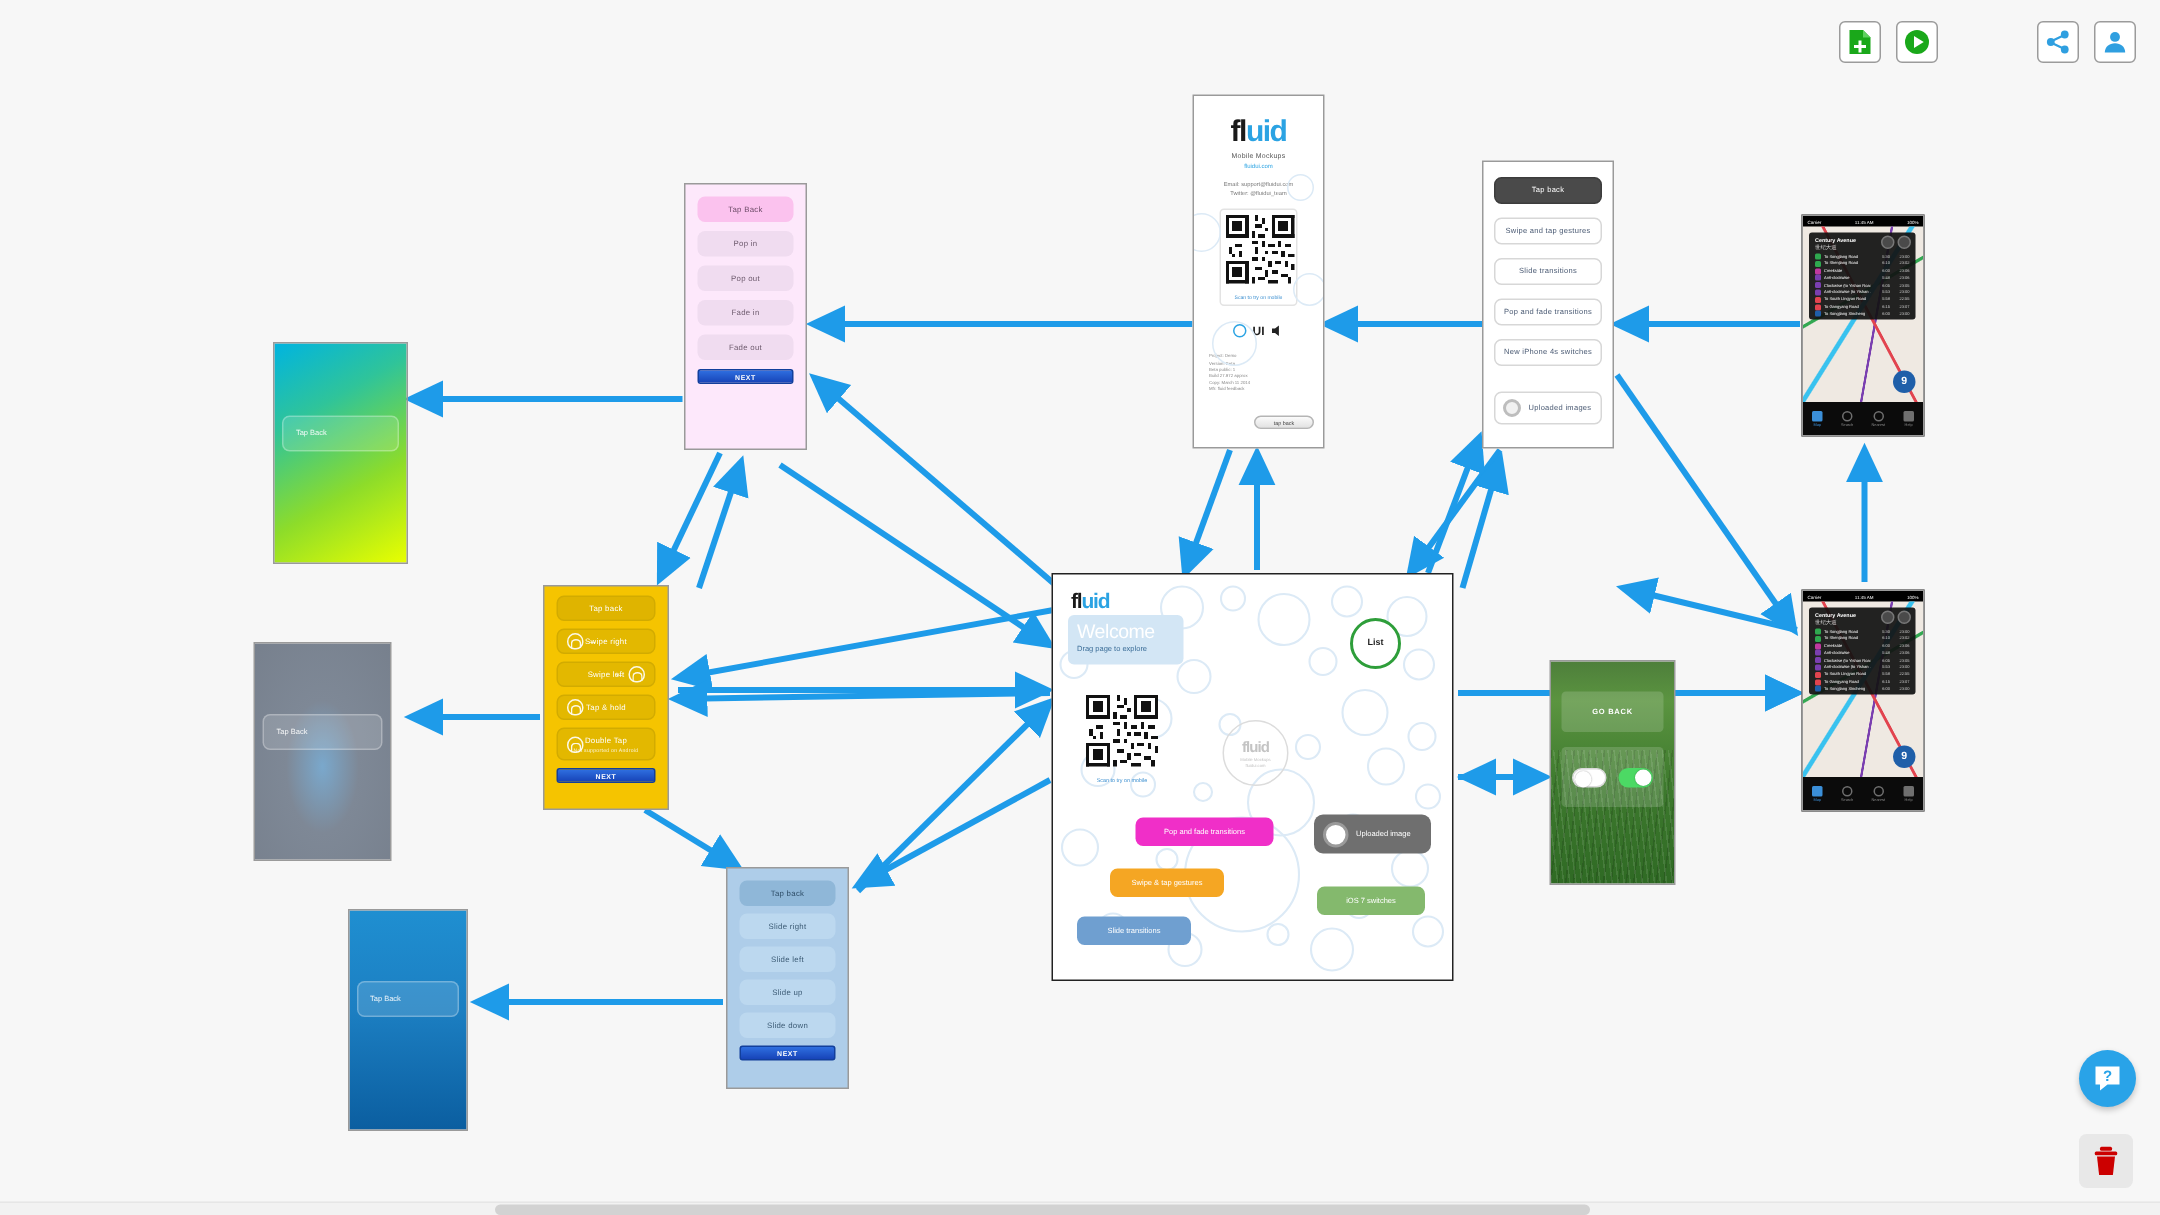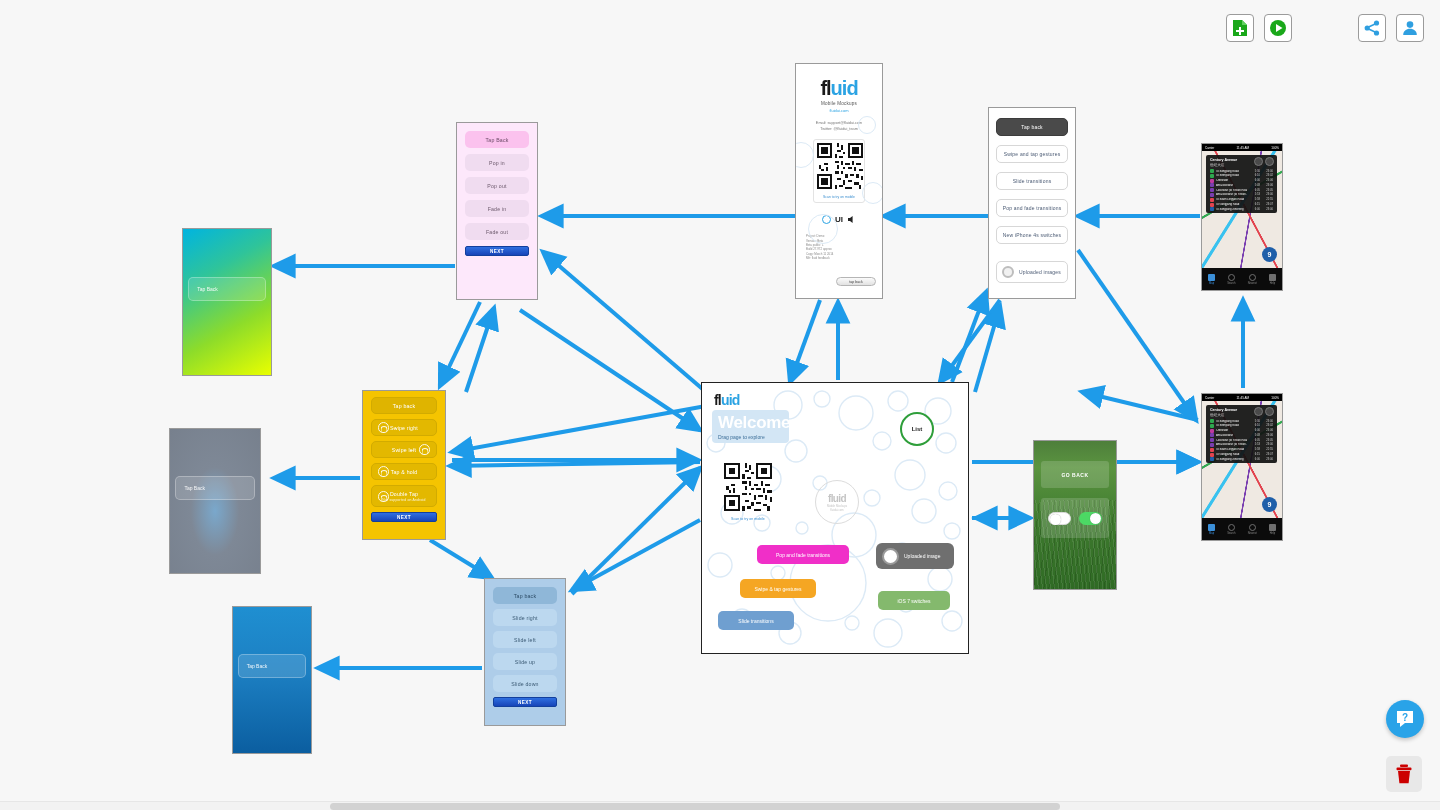--- a/index.html
+++ b/index.html
@@ -119,21 +119,21 @@
   .g-blue  { background:linear-gradient(180deg,#1f8fd1 0%,#1c7fc2 45%,#0b5ea0 100%); }
 
   
   .main-page { background:#fff; border:1px solid #222; position:relative; overflow:hidden; }
   .mp-logo { position:absolute; left:12px; top:9px; font-size:14px; font-weight:bold; color:#1a1a1a; letter-spacing:-.8px;}
   .mp-logo .hl { color:#2ba3e3; }
   .mp-welcome {
     position:absolute; left:10px; top:27px; width:77px; height:33px;
     background:#d3e6f5; border-radius:4px; padding:4px 6px;
   }
-  .mp-welcome .w1 { font-size:17px; color:#fff; font-weight:bold; letter-spacing:-.3px; line-height:1;}
+  .mp-welcome .w1 { font-size:13px; color:#fff; font-weight:normal; letter-spacing:-.3px; line-height:1;}
   .mp-welcome .w2 { font-size:5px; color:#3d6f99; margin-top:3px;}
   .mp-list {
     position:absolute; right:34px; top:29px; width:34px; height:34px; border-radius:50%;
     border:2px solid #2e9e3a; display:flex; align-items:center; justify-content:center;
     font-size:6px; font-weight:bold; color:#222; background:#fff;
   }
   .mp-qr { position:absolute; left:22px; top:80px; width:48px; text-align:center; }
   .mp-qr .qi { width:48px; height:48px; }
   .mp-qr .qc { font-size:3.6px; color:#3b8fd0; margin-top:2px; }
   .mp-water {

